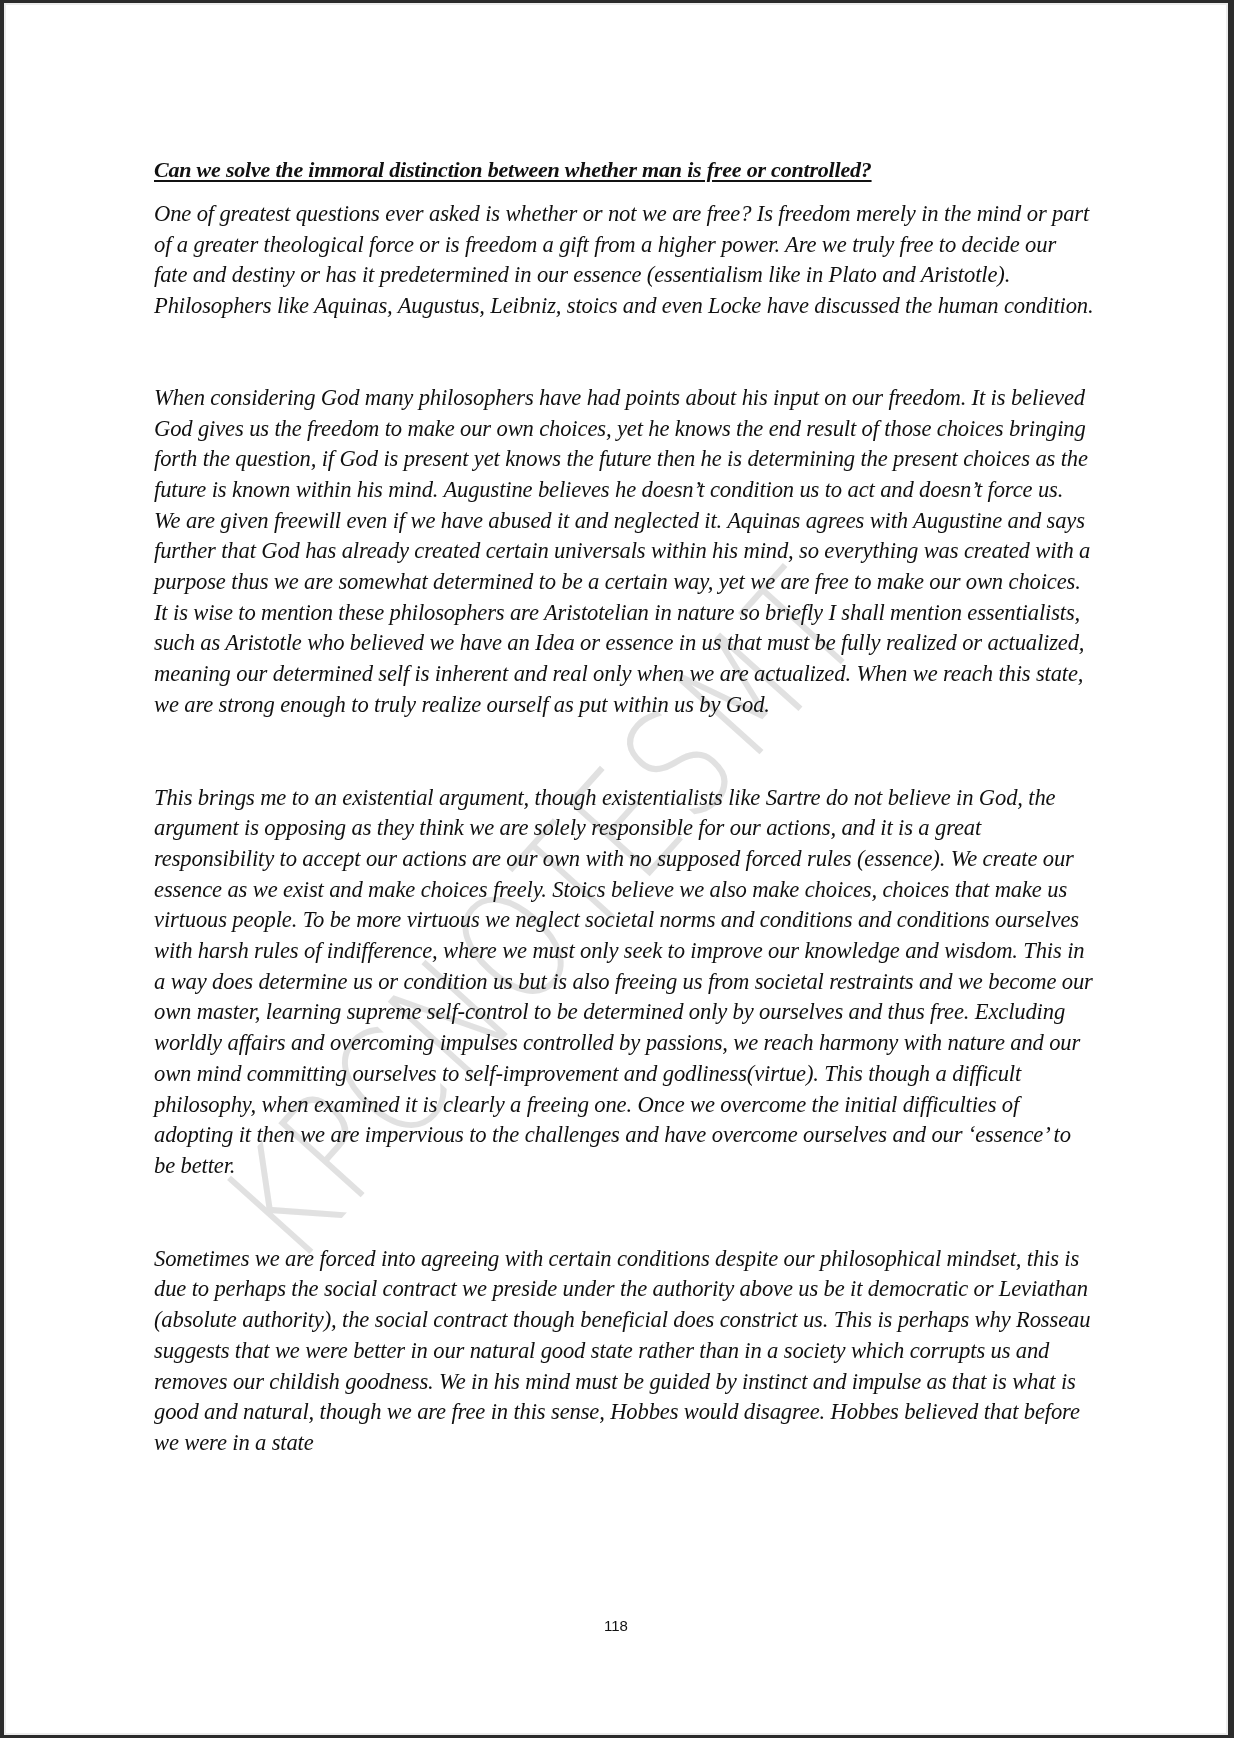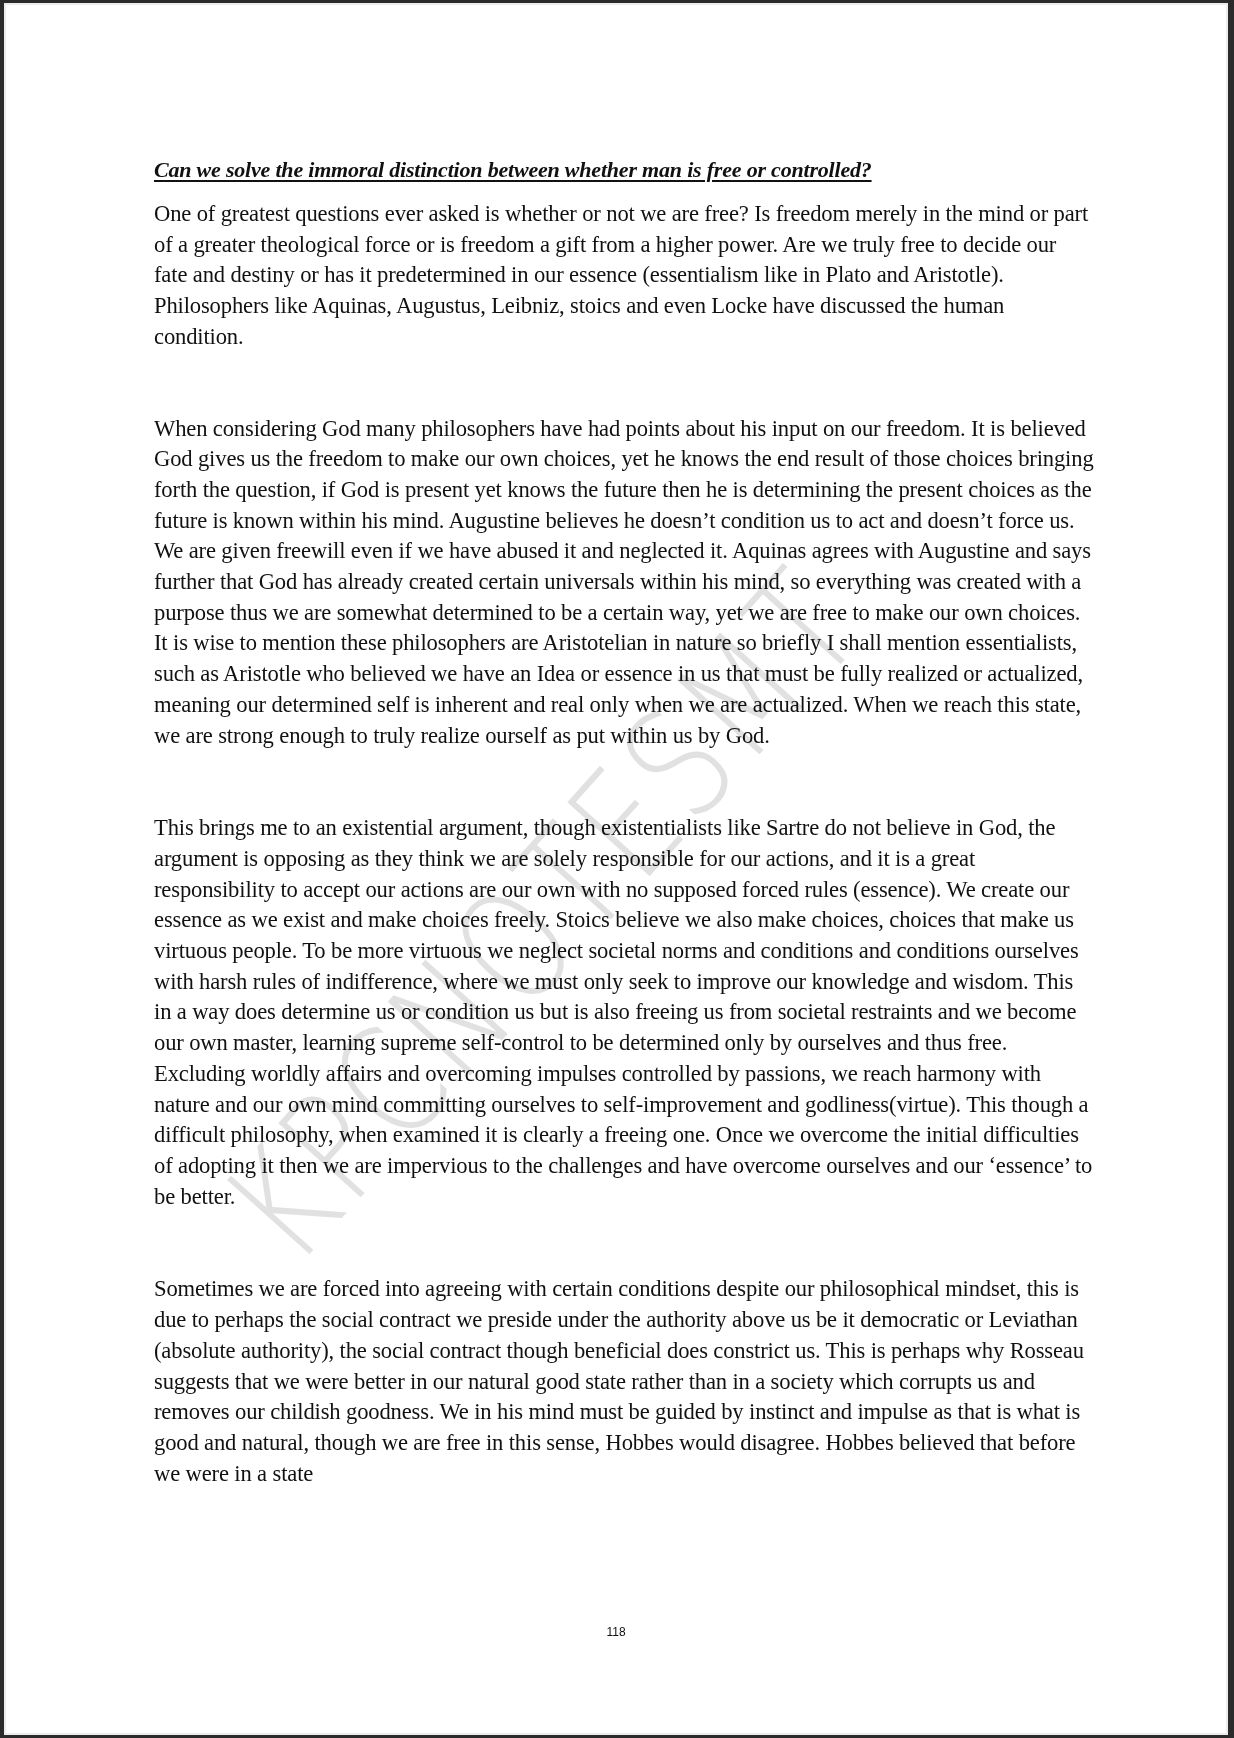--- a/index.html
+++ b/index.html
@@ -65,33 +65,33 @@
       text-underline-offset: 3px;
       margin: 0 0 14px 0;
       line-height: 30px;
       letter-spacing: -0.2px;
     }
     .para {
       font-size: 22.6px;
       line-height: 30.7px;
       margin: 0 0 62px 0;
       letter-spacing: -0.15px;
+      font-style: italic;
     }
     .para.first { margin-bottom: 61px; }
     .page-number {
       position: absolute;
       left: 0;
       width: 100%;
       top: 1612px;
       text-align: center;
       font-family: "Liberation Sans", "DejaVu Sans", sans-serif;
-      font-size: 12px;
+      font-size: 15px;
       color: #111111;
       z-index: 2;
-      margin-top: 8px;
     }
   </style>
 </head>
 <body>
 
 <div class="viewer">
   <div class="page">
 
     <div class="watermark">KPCNOTESMT</div>
 

